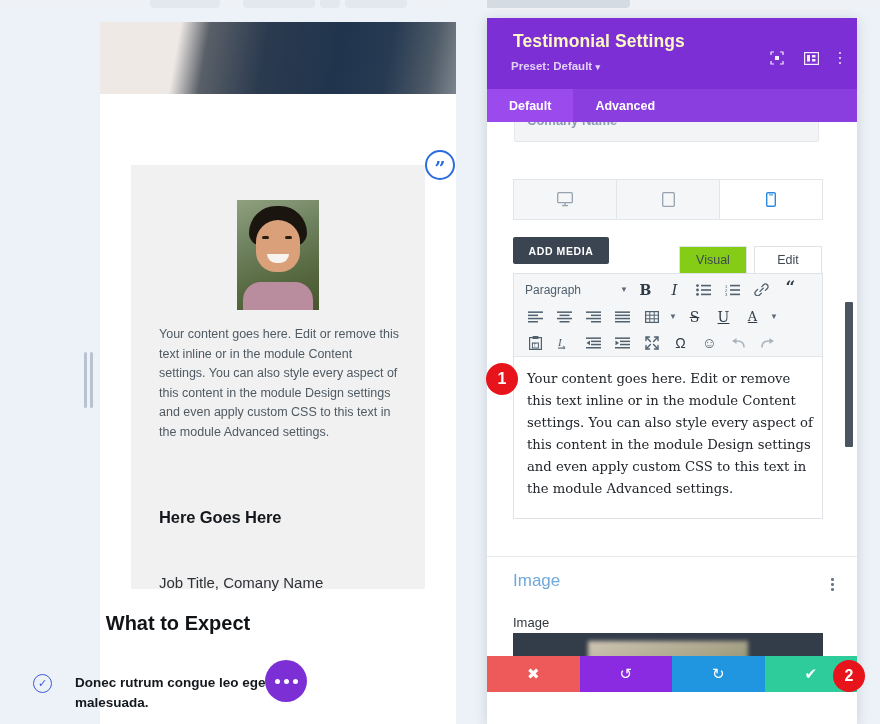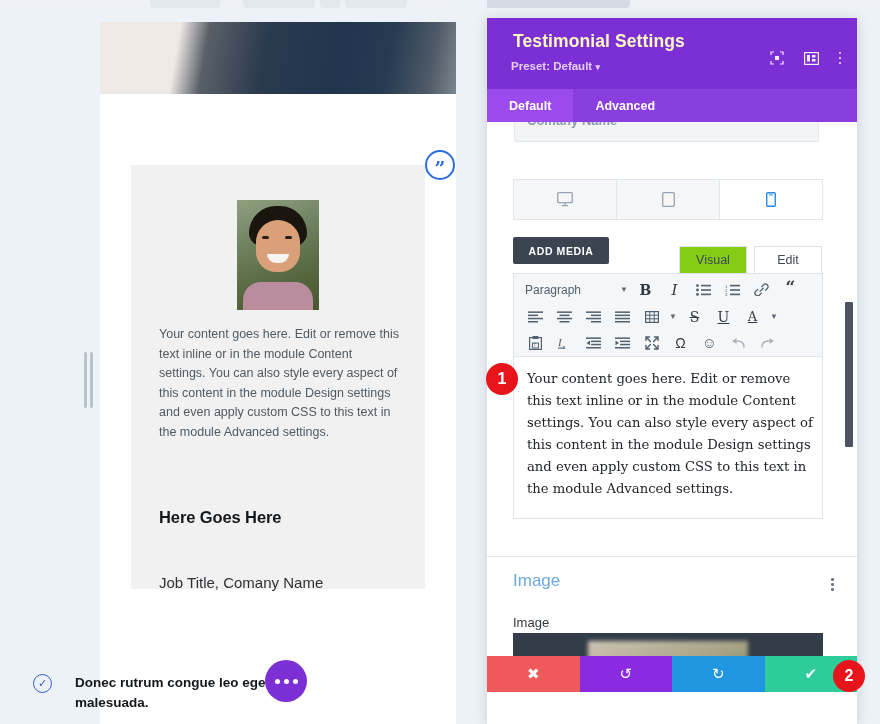--- a/index.html
+++ b/index.html
@@ -203,20 +203,21 @@
       <div class="eye l"></div>
       <div class="eye r"></div>
       <div class="mouth"></div>
       <div class="shirt"></div>
     </div>
     <div class="card-text">Your content goes here. Edit or remove this text inline or in the module Content settings. You can also style every aspect of this content in the module Design settings and even apply custom CSS to this text in the module Advanced settings.</div>
     <div class="card-name">Here Goes Here</div>
     <div class="card-role">Job Title, Comany Name</div>
   </div>
 
+  <div class="wte-title">What to Expect</div>
   <div class="wte-check">✓</div>
   <div class="wte-item">Donec rutrum congue leo eget malesuada.</div>
 
   <div class="fab">
     <i></i>
       <i></i>
       <i></i>
   </div>
 
   <div class="drag-handle">

